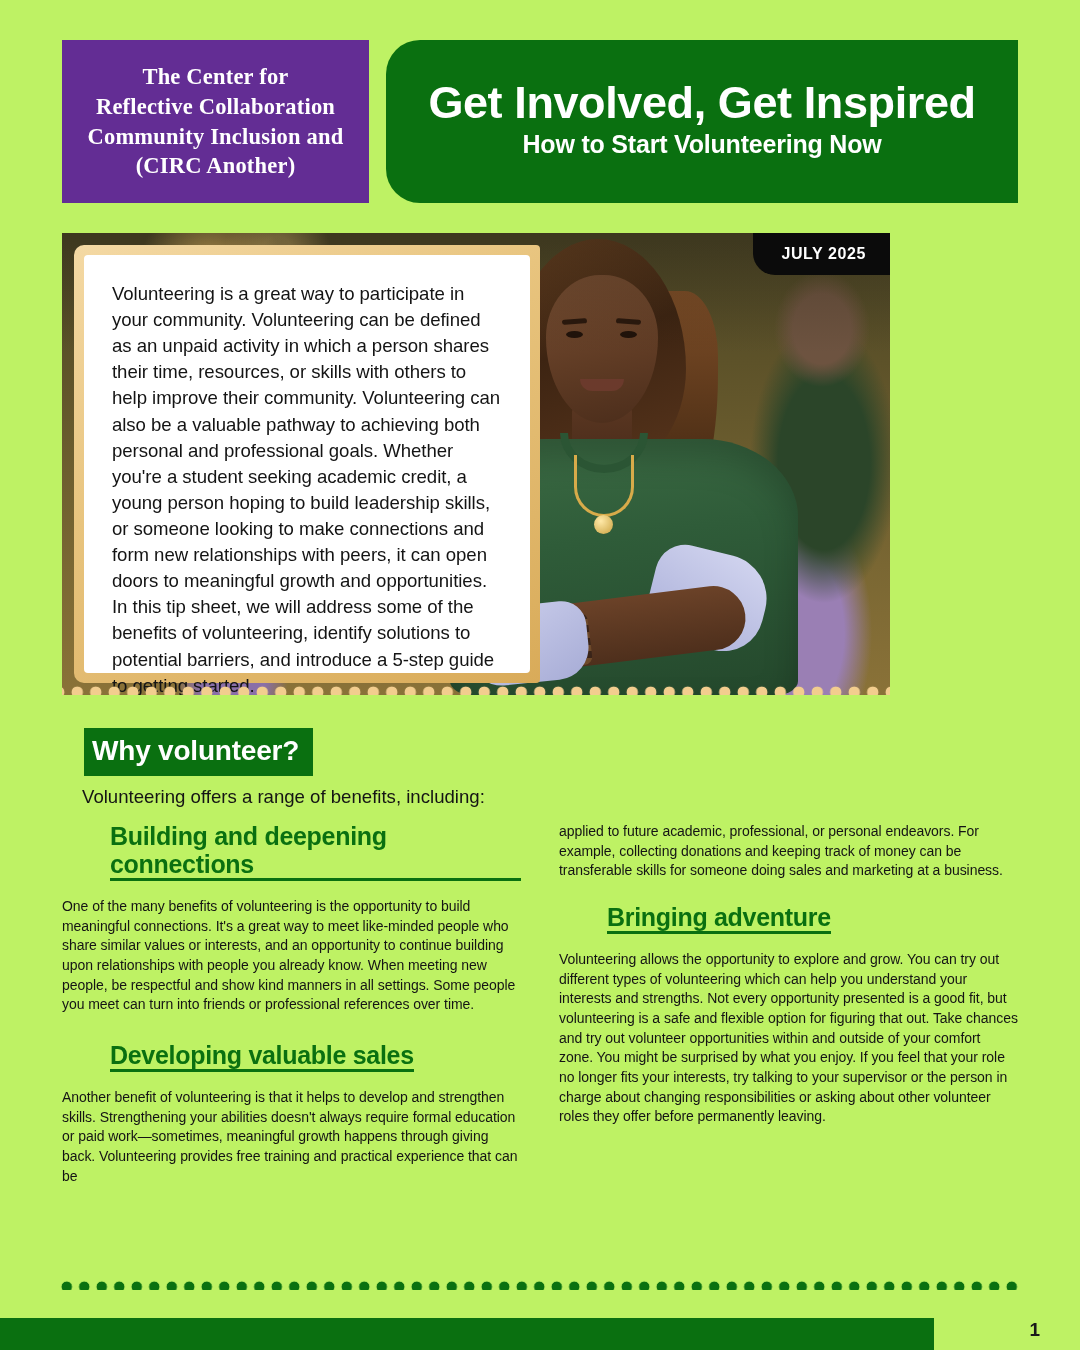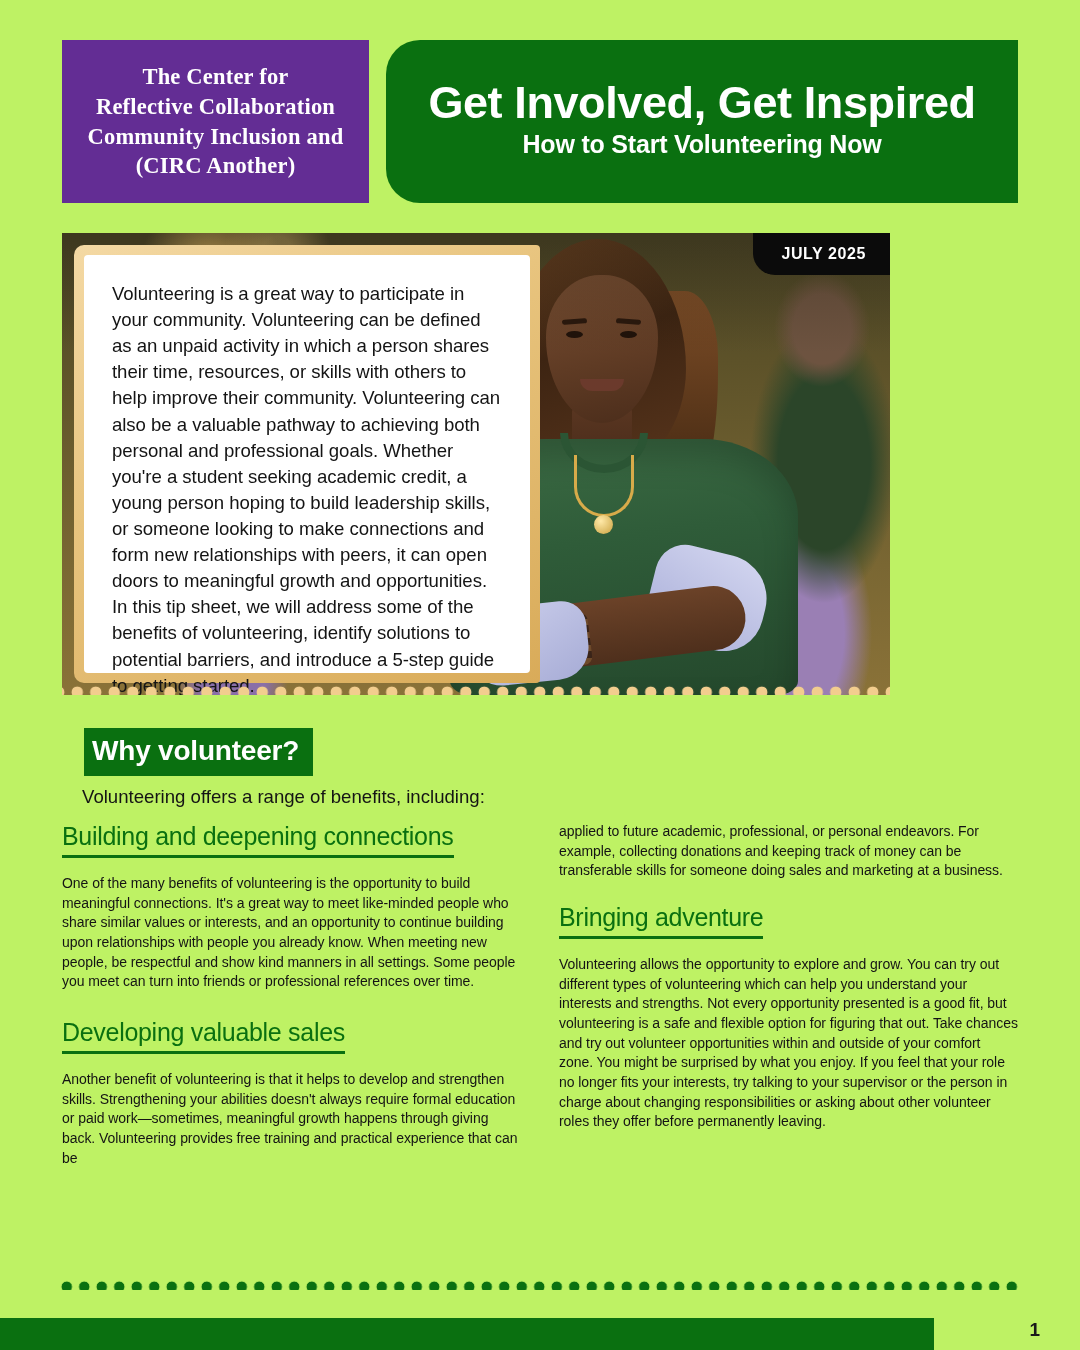--- a/index.html
+++ b/index.html
@@ -274,26 +274,26 @@
     left: 62px; top: 822px;
     width: 956px;
     display: flex;
     gap: 38px;
   }
   .col { width: 459px; }
 
   .sec-head {
     color: #0a7010;
     font-size: 25px;
-    font-weight: normal;
+    font-weight: bold;
     letter-spacing: -0.3px;
     line-height: 1.12;
-    padding-bottom: 5px;
     border-bottom: 3.5px solid #0a7010;
     display: inline-block;
+    margin-left: 48px;
   }
   .sec-head-wrap { margin-bottom: 16px; }
 
   .body-p {
     font-size: 14px;
     line-height: 1.405;
     color: #141414;
     letter-spacing: -0.05px;
     text-align: left;
   }

